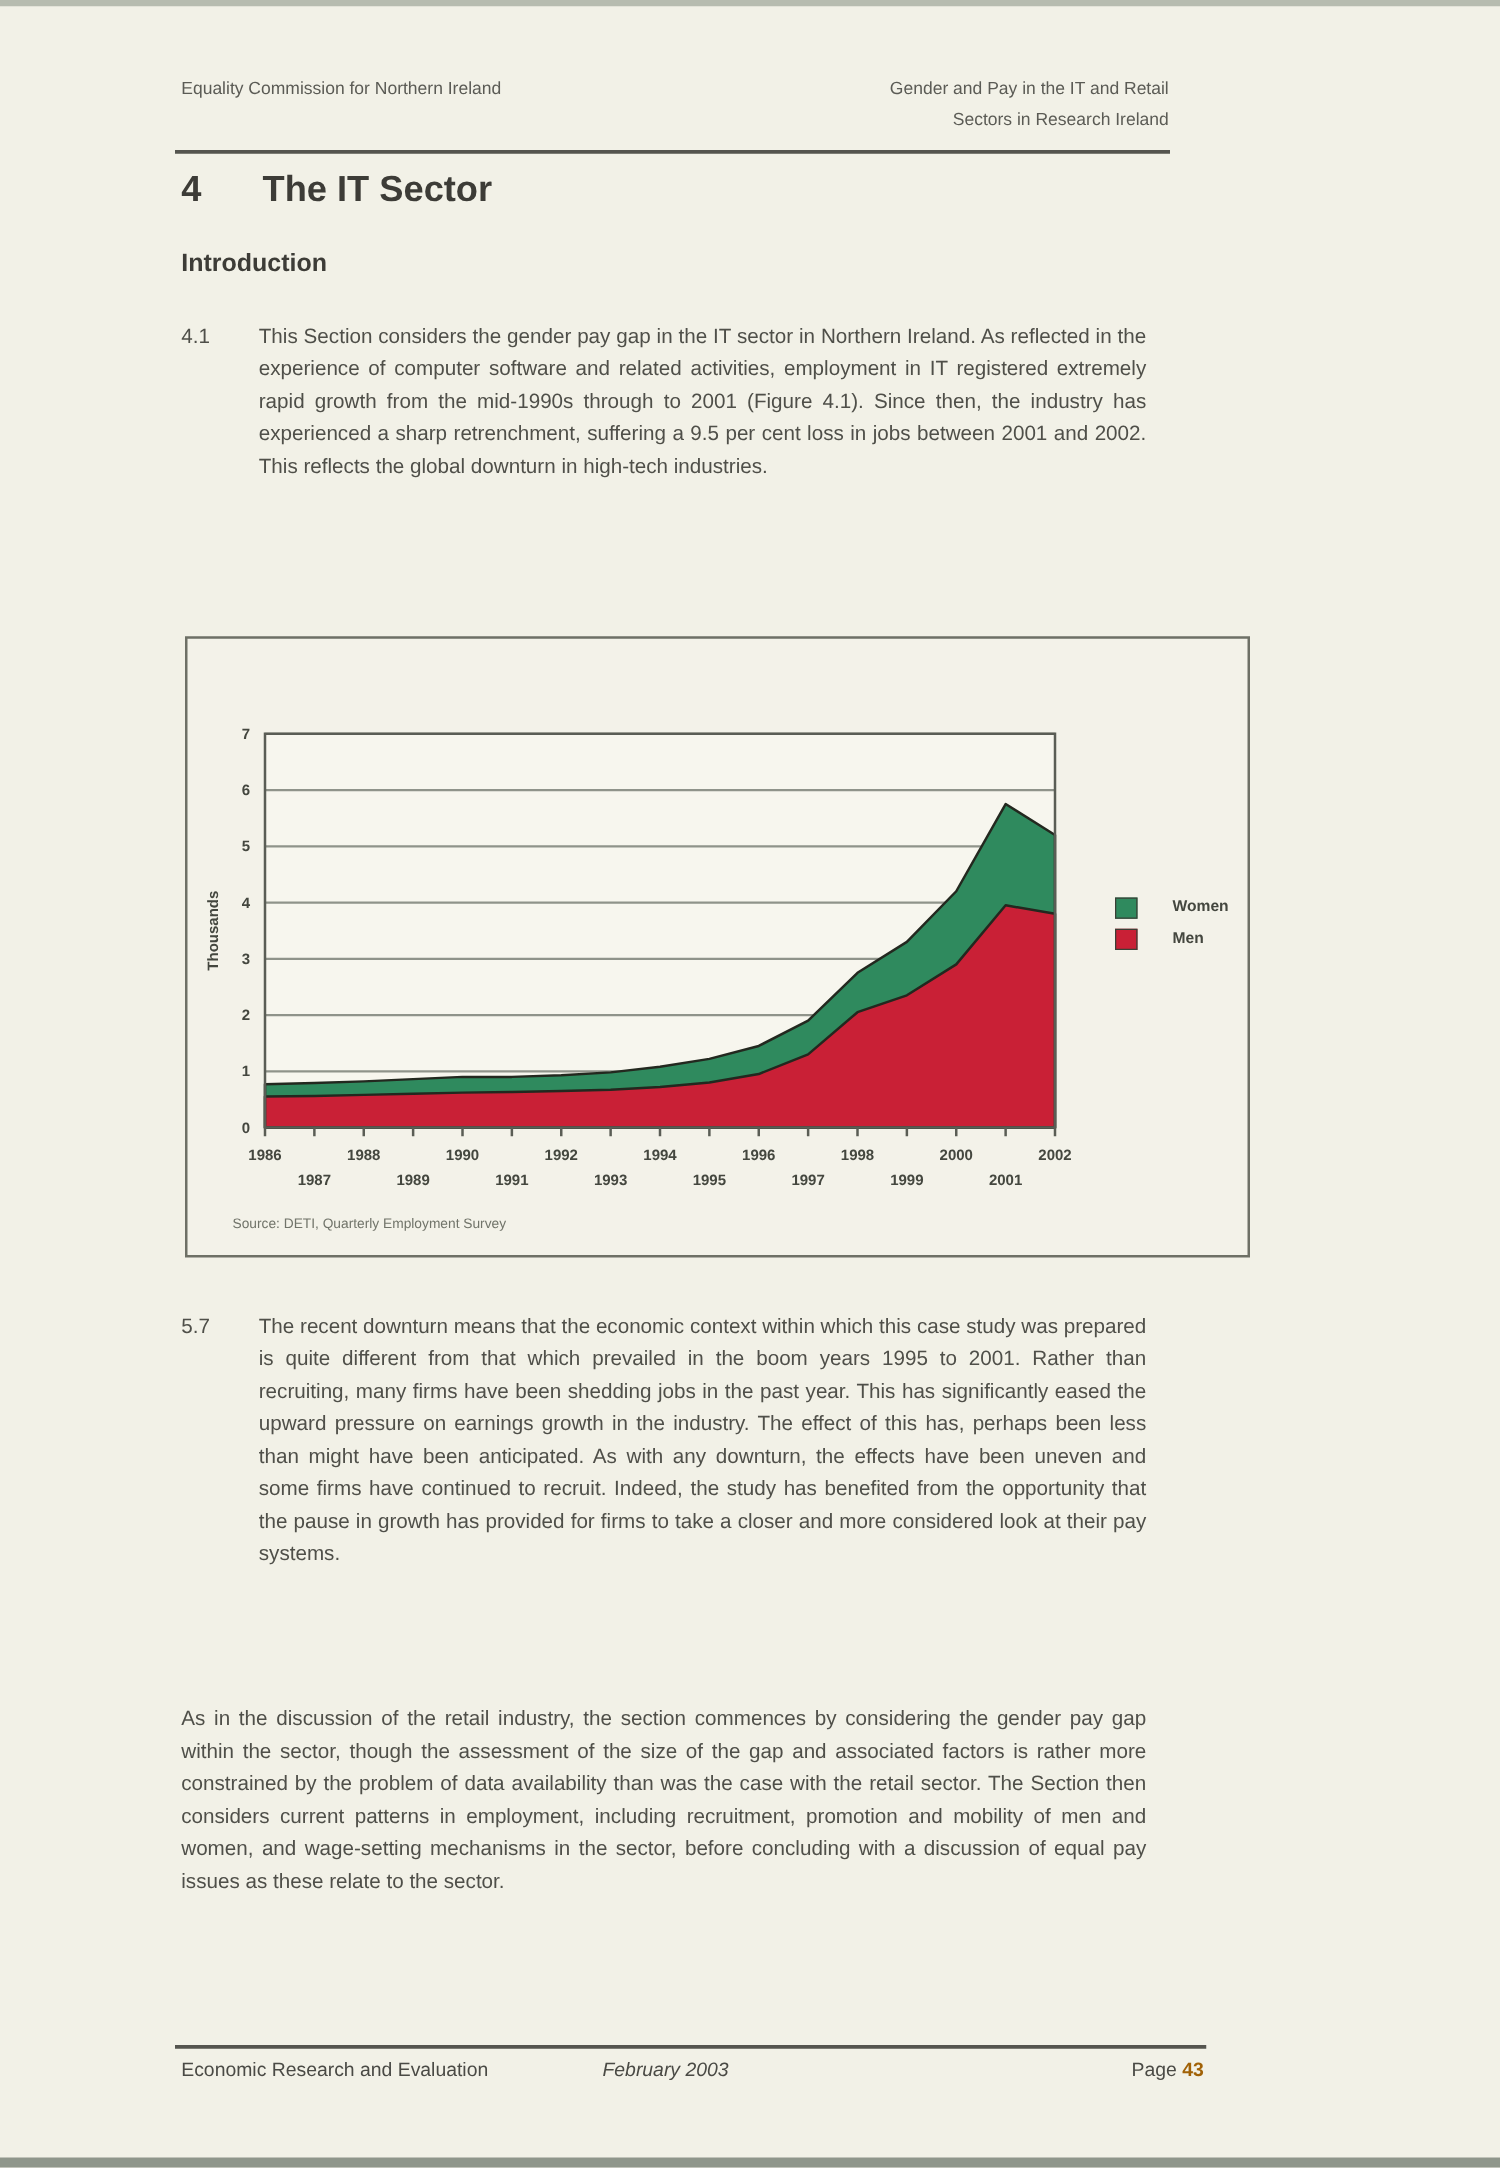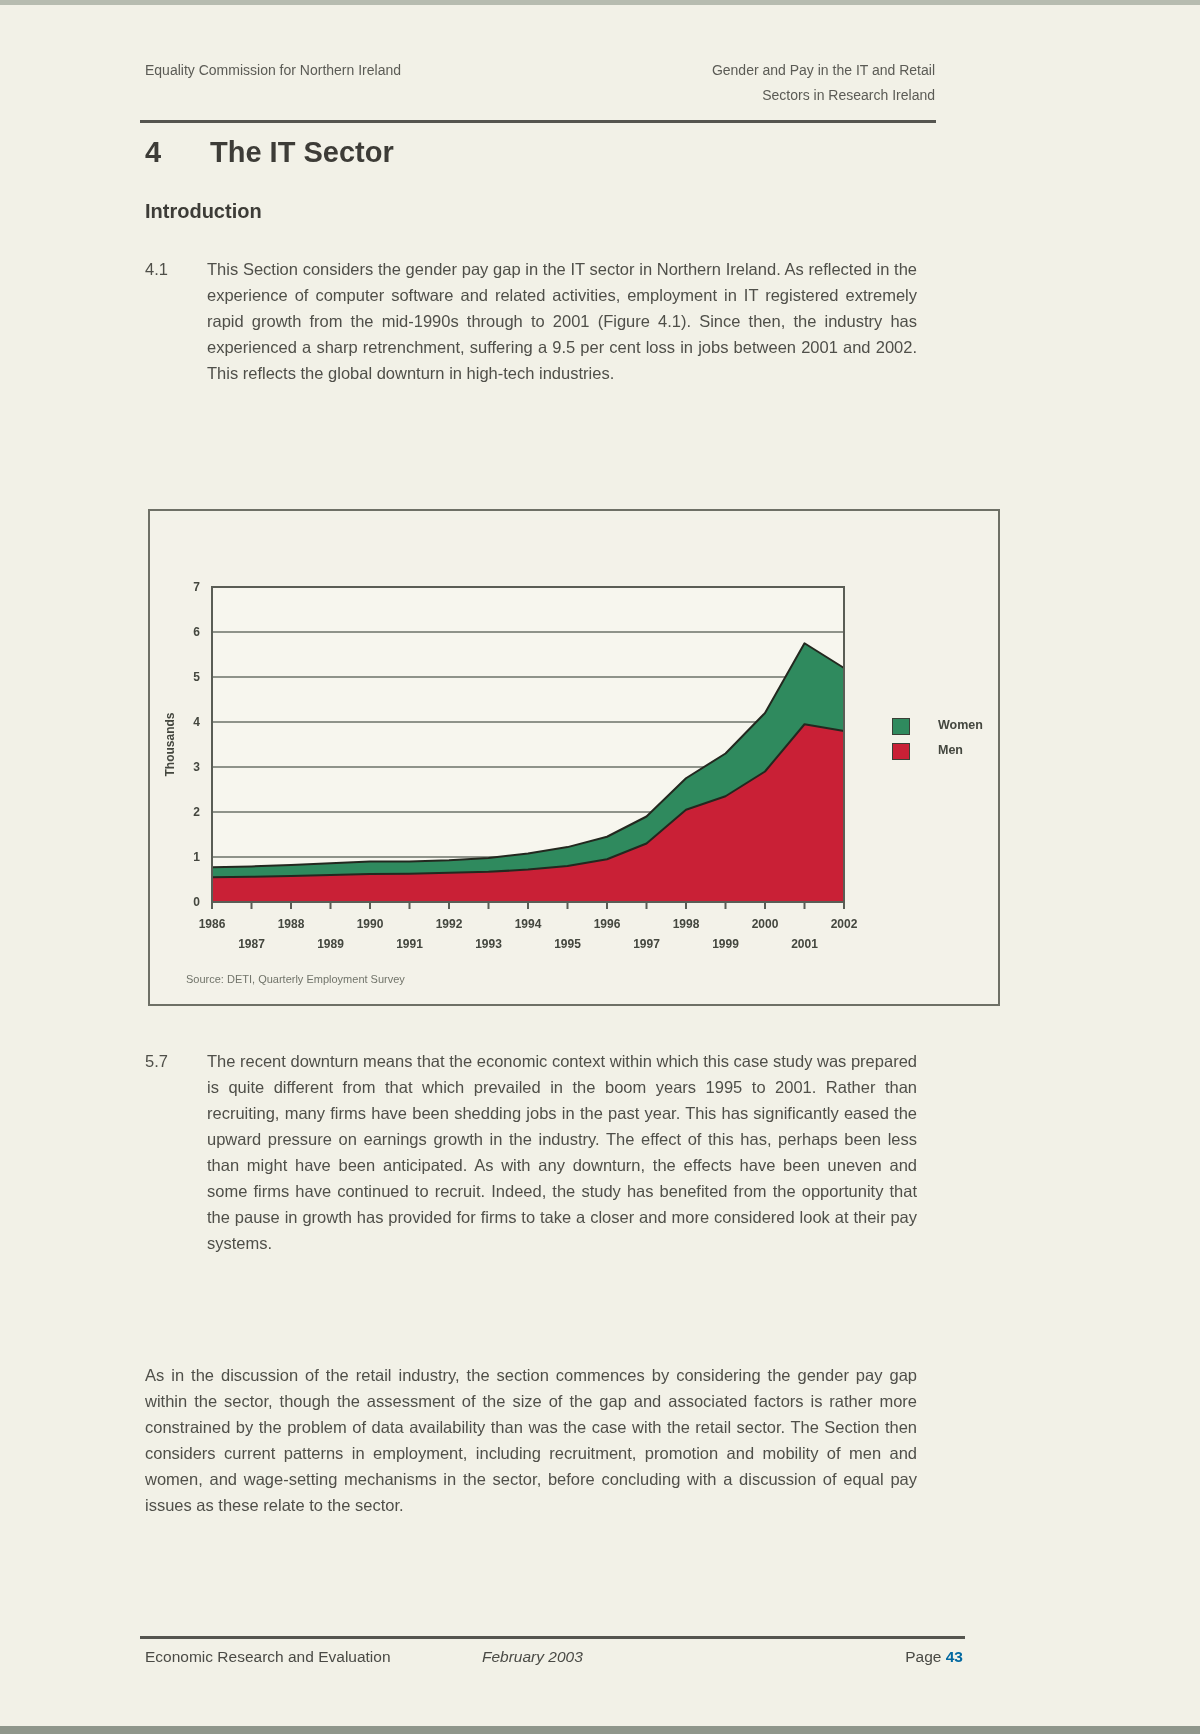--- a/index.html
+++ b/index.html
@@ -40,21 +40,21 @@
   .legend{position:absolute;left:742px;top:207px;font-size:12.5px;font-weight:bold;color:#44473f;}
   .legend-item{display:flex;align-items:flex-start;margin-bottom:8px;gap:20px;}
   .legend-swatch{width:16px;height:15px;border:1px solid #3a3f36;margin-right:8px;flex:none;}
   .figure-source{position:absolute;left:36px;top:462px;font-size:11px;color:#71746a;}
 
   .ftr-rule{position:absolute;left:140px;top:1636px;width:825px;height:3px;background:#55554f;}
   .ftr{position:absolute;left:145px;top:1648px;width:818px;font-size:15.5px;color:#4a4a45;}
   .ftr .ftr-left{position:absolute;left:0;top:0;}
   .ftr .ftr-date{position:absolute;left:317px;top:0;font-style:italic;margin-left:20px;}
   .ftr .ftr-page{position:absolute;right:0;top:0;}
-  .ftr .ftr-page b{color:#0369a1;}
+  .ftr .ftr-page b{color:#a16207;}
 </style>
 </head>
 <body>
 
 <div class="scan-top-edge"></div>
 <div class="scan-bottom-edge"></div>
 
 <div class="hdr-left">Equality Commission for Northern Ireland</div>
 <div class="hdr-right">
   <div>Gender and Pay in the IT and Retail</div>

